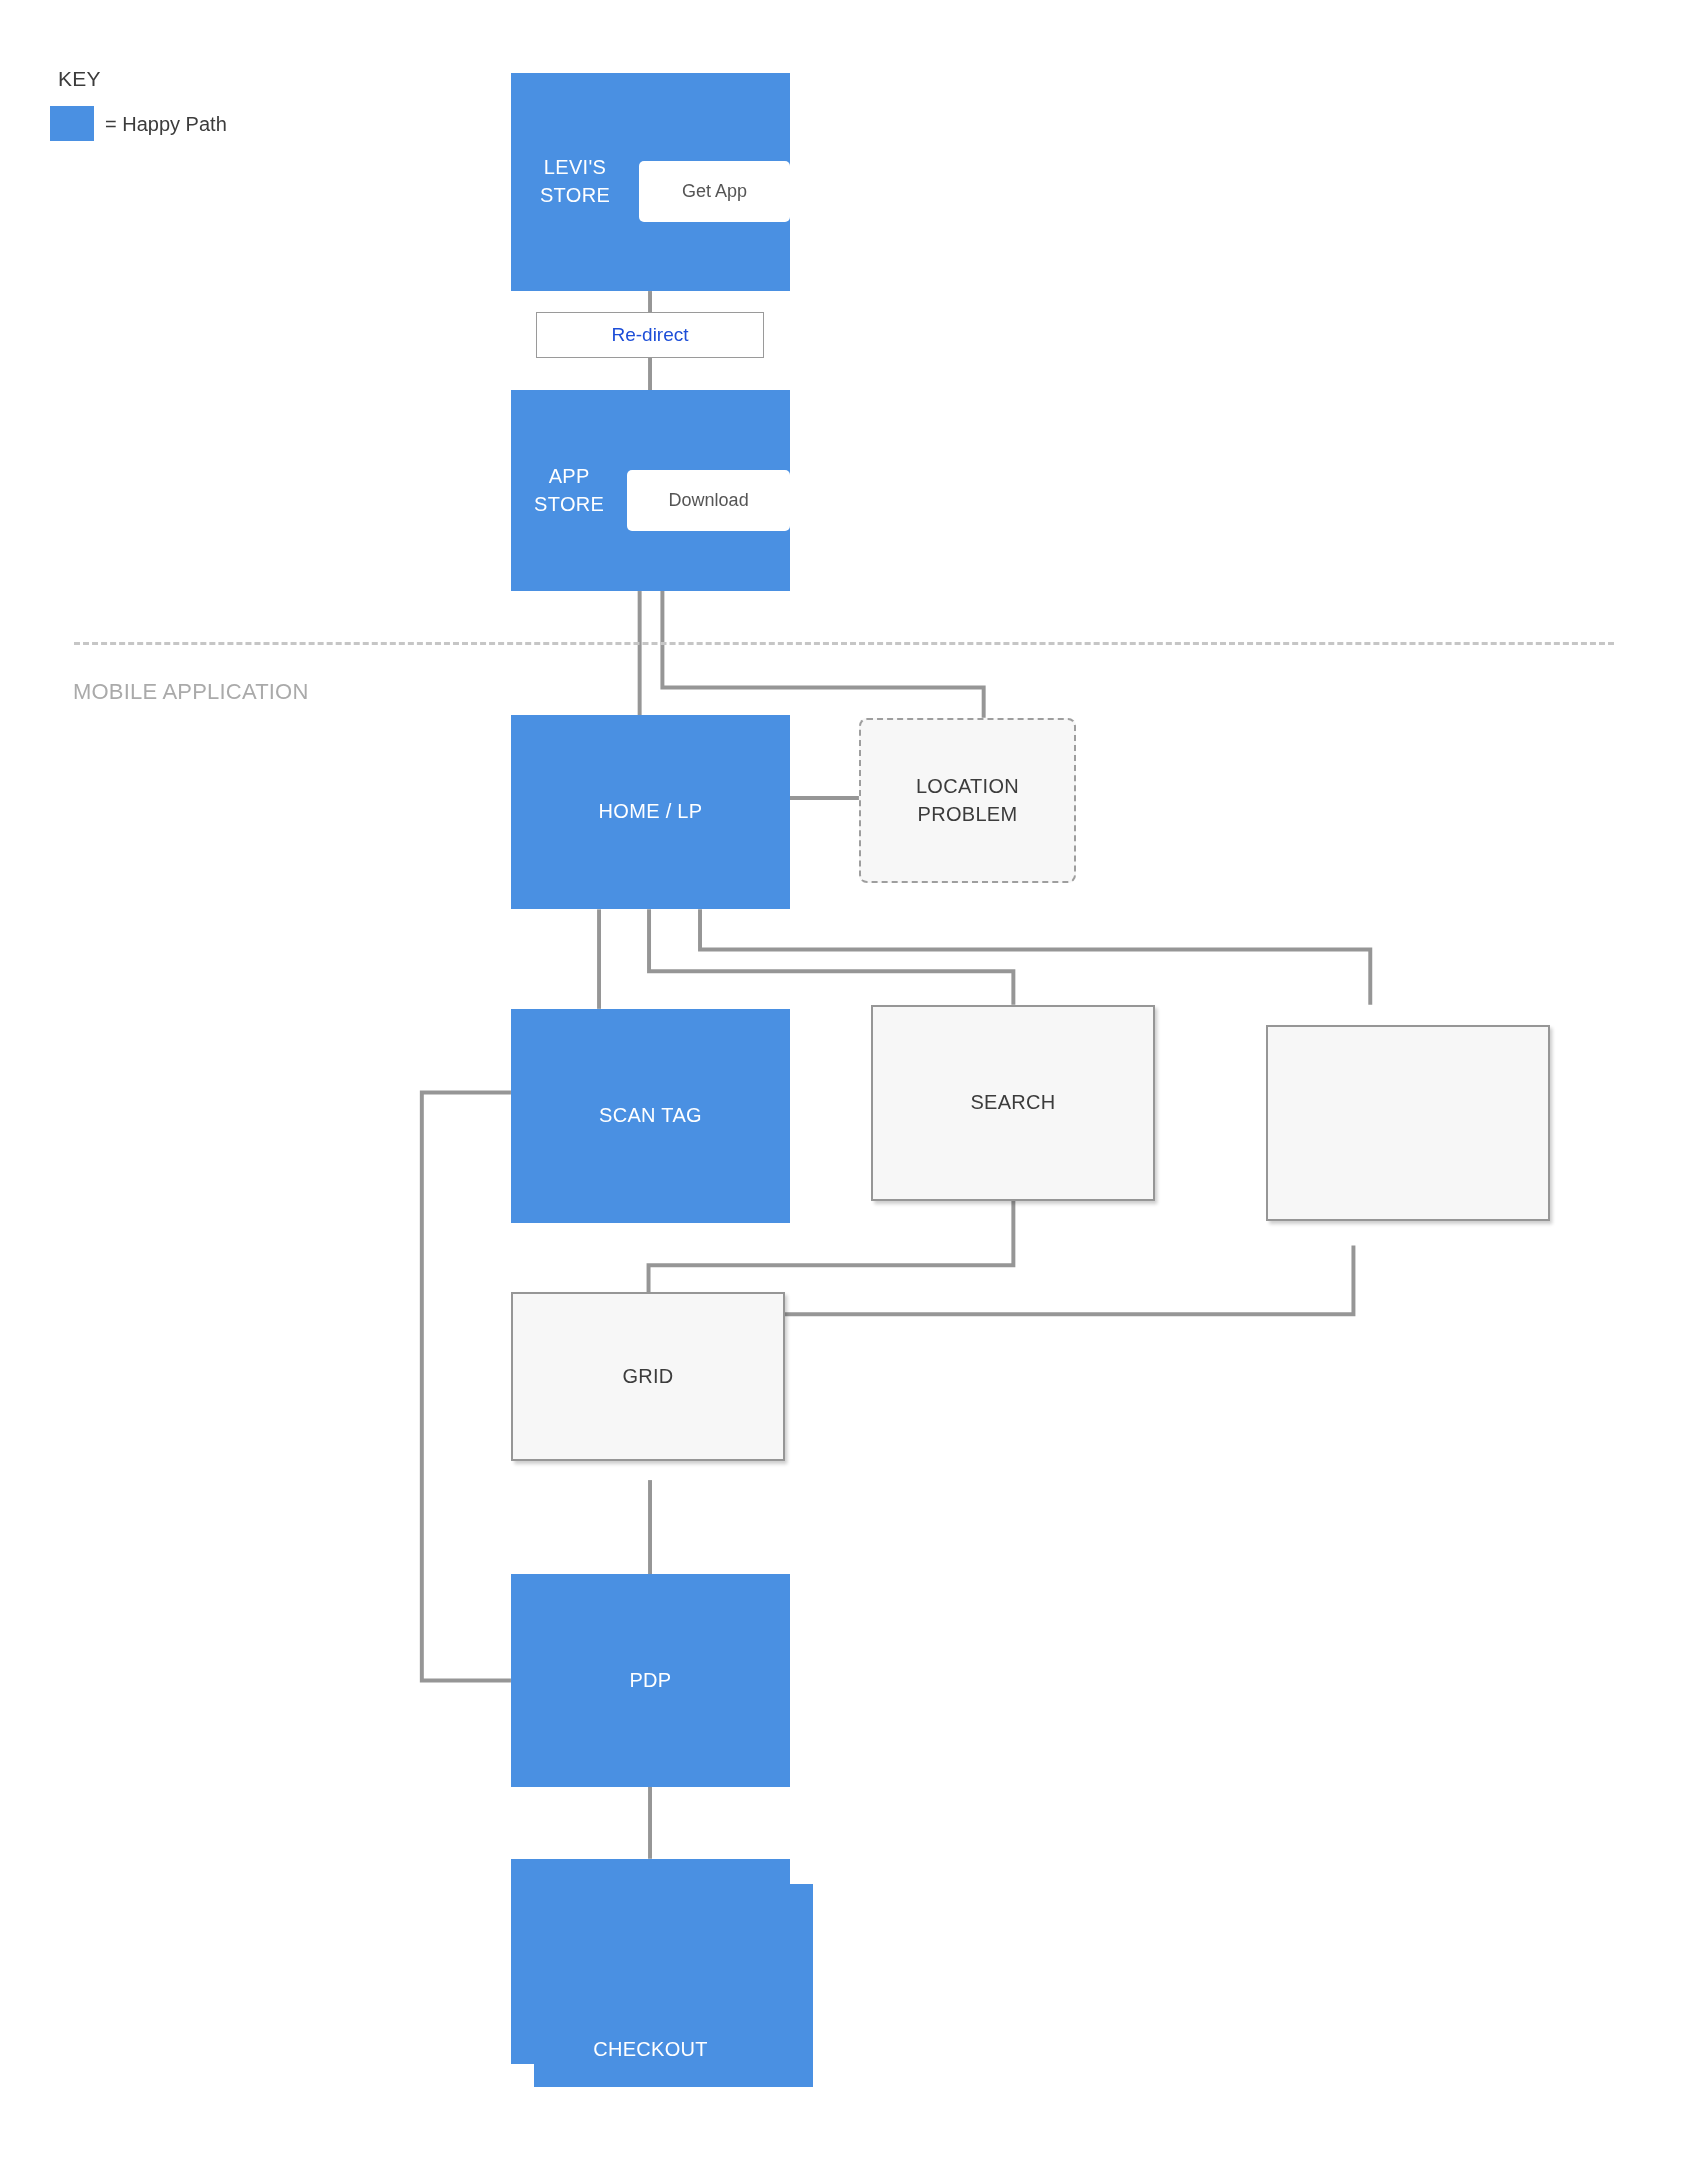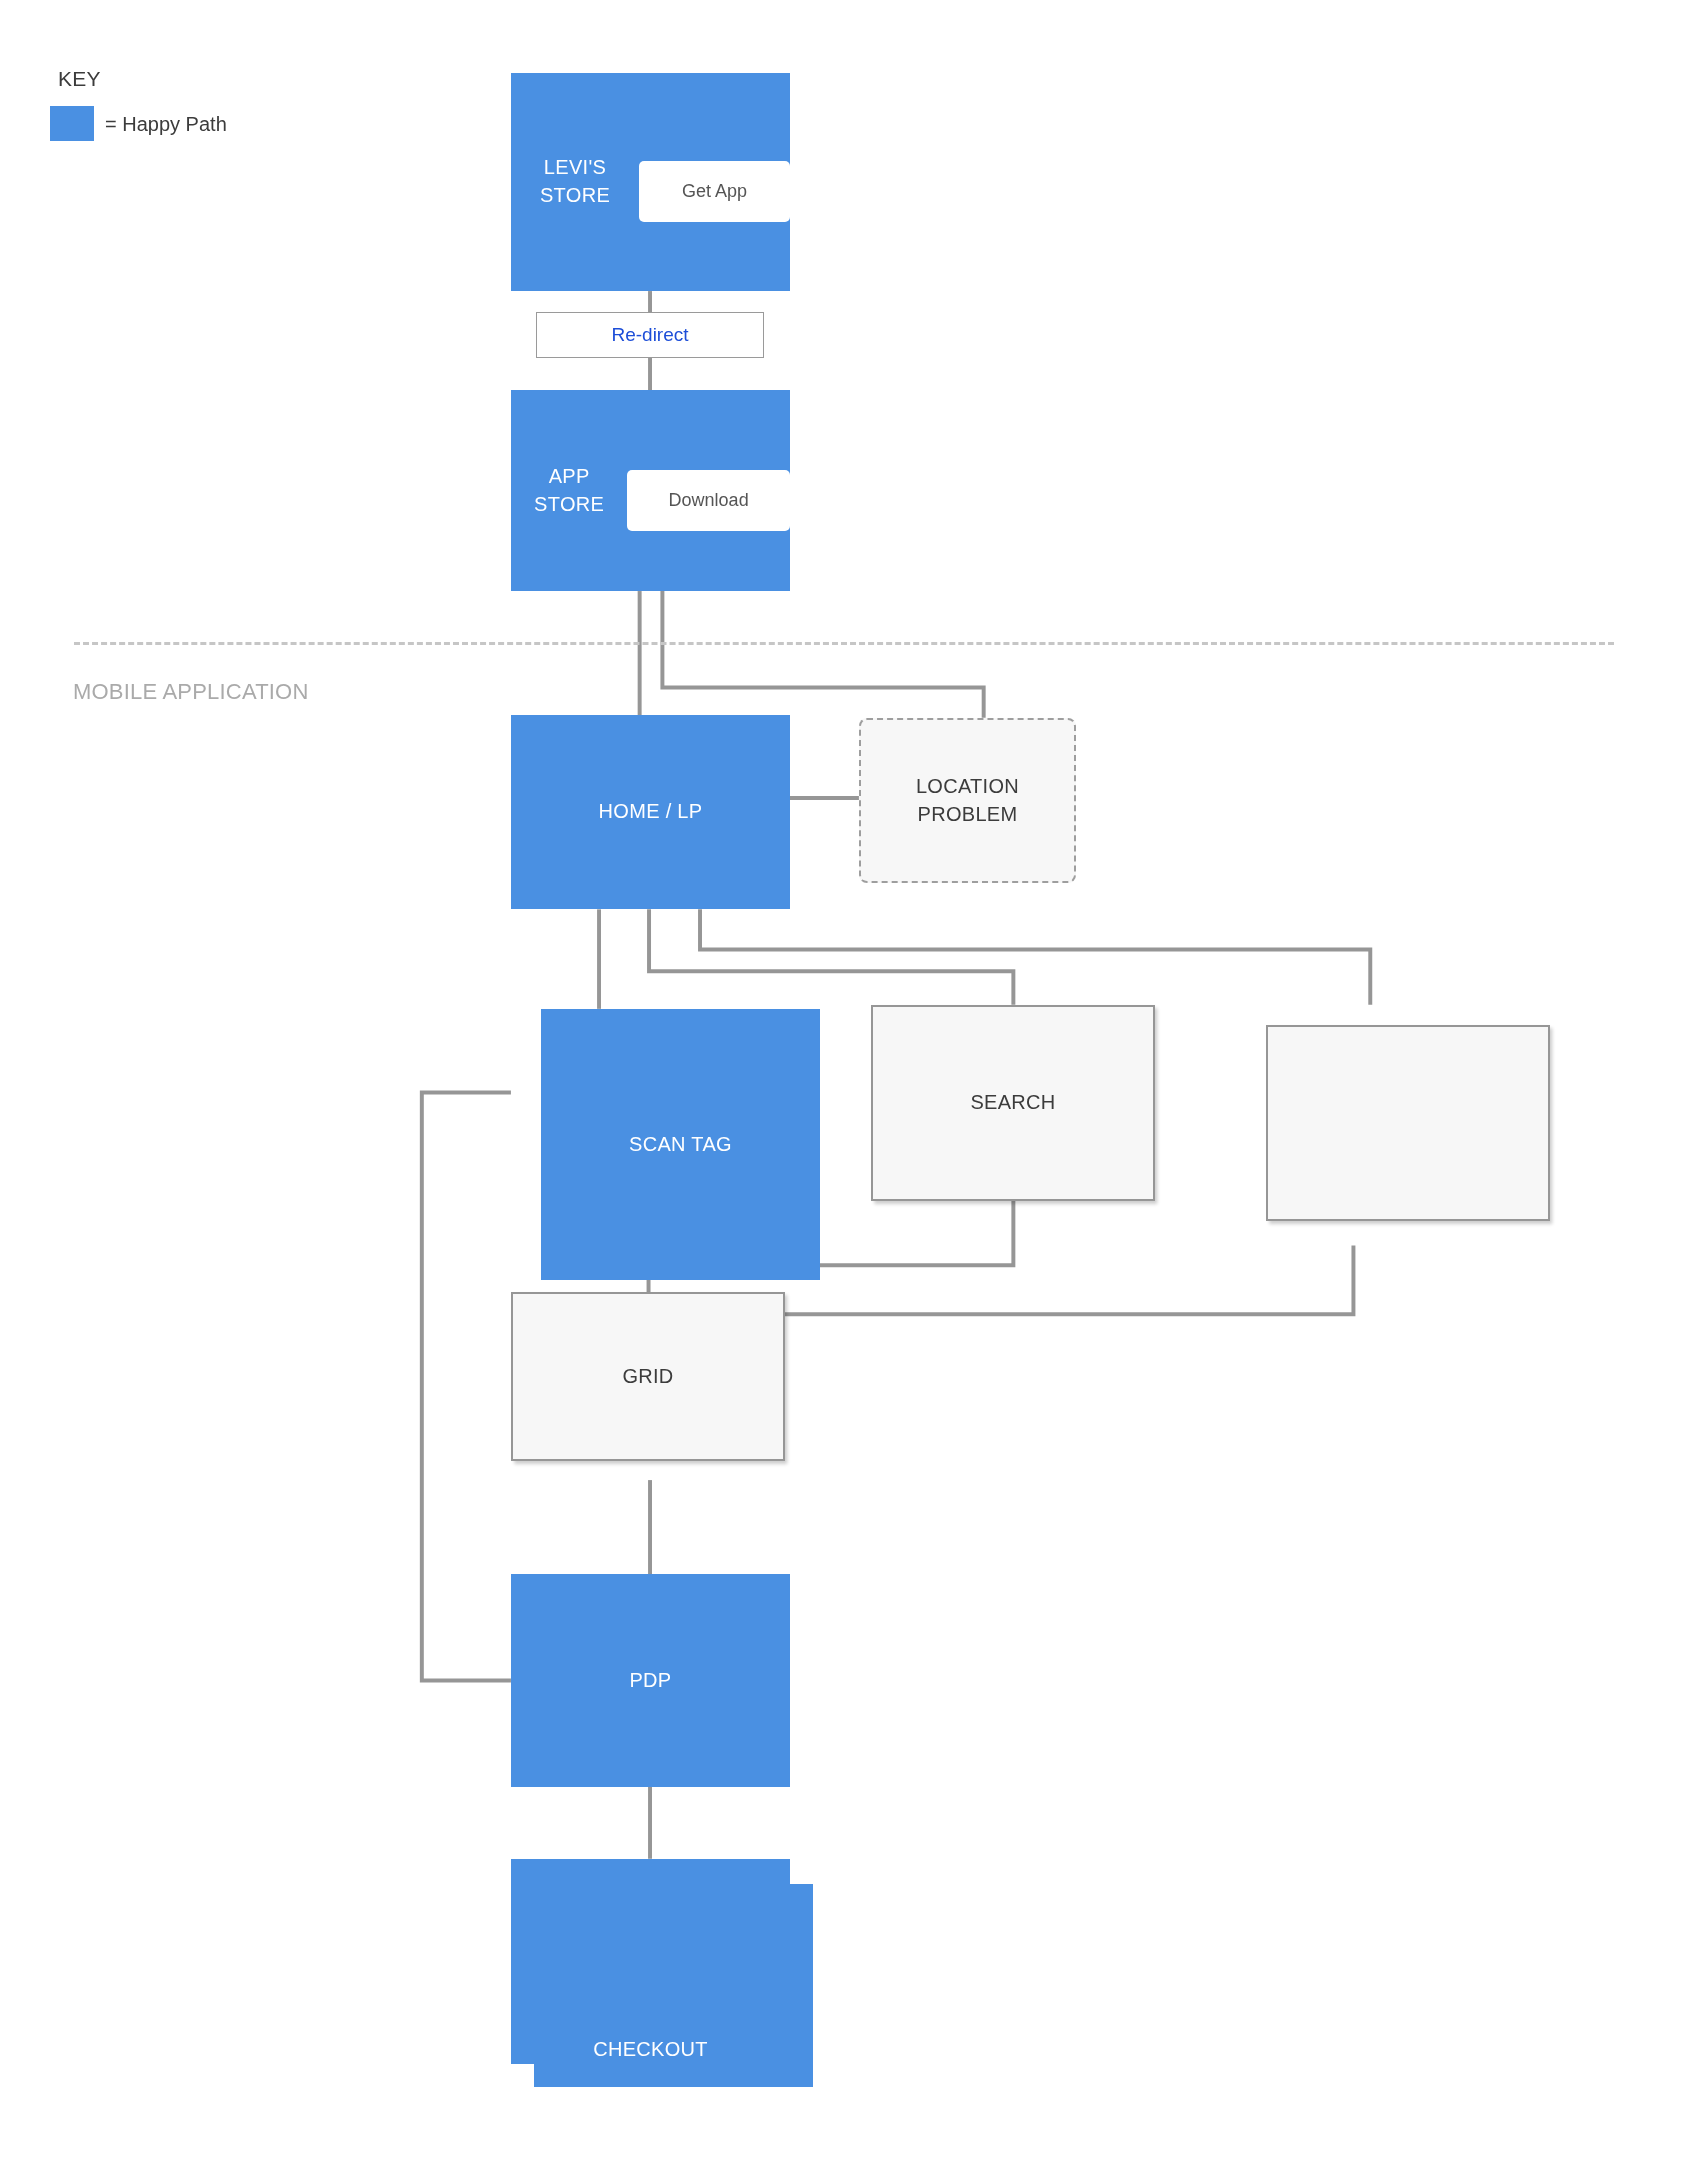--- a/index.html
+++ b/index.html
@@ -147,21 +147,21 @@
     z-index: 7;
     white-space: nowrap;
   }
 
   
   #node-levis-store   { left: 511px; top:  73px; width: 279px; height: 218px; }
   #node-app-store     { left: 511px; top:  390px; width: 279px; height: 201px; }
   #node-home-lp       { left: 511px; top: 715px; width: 279px; height: 194px; }
   #node-location-prob { left: 859px; top: 718px; width: 217px; height: 165px; }
 
-  #node-scan-tag      { left: 511px; top: 1009px; width: 279px; height: 271px; margin-left: 30px; }
+  #node-scan-tag      { left: 511px; top: 1009px; width: 279px; height: 214px; }
   #node-search        { left: 871px; top: 1005px; width: 284px; height: 196px; text-align: right; }
 
   #browse-back        { left: 1266px; top: 1025px; width: 284px; height: 196px; }
   #node-browse        { left: 1238px; top: 1005px; width: 265px; height: 197px; }
 
   #node-grid          { left: 511px; top: 1292px; width: 274px; height: 169px; }
   #node-pdp           { left: 511px; top: 1574px; width: 279px; height: 213px; }
 
   #checkout-back      { left: 534px; top: 1884px; width: 279px; height: 203px; }
   #node-checkout      { left: 511px; top: 1859px; width: 279px; height: 205px; align-items: flex-end; }

